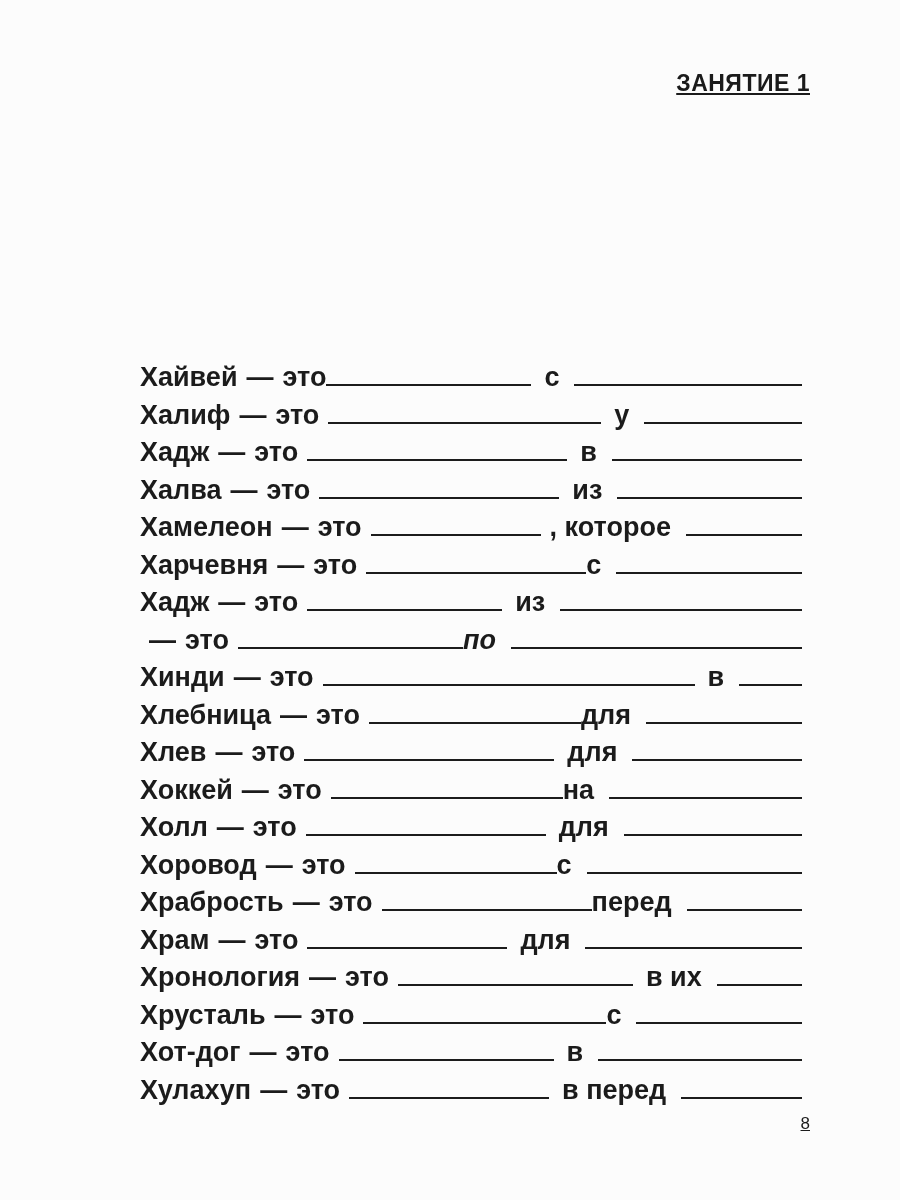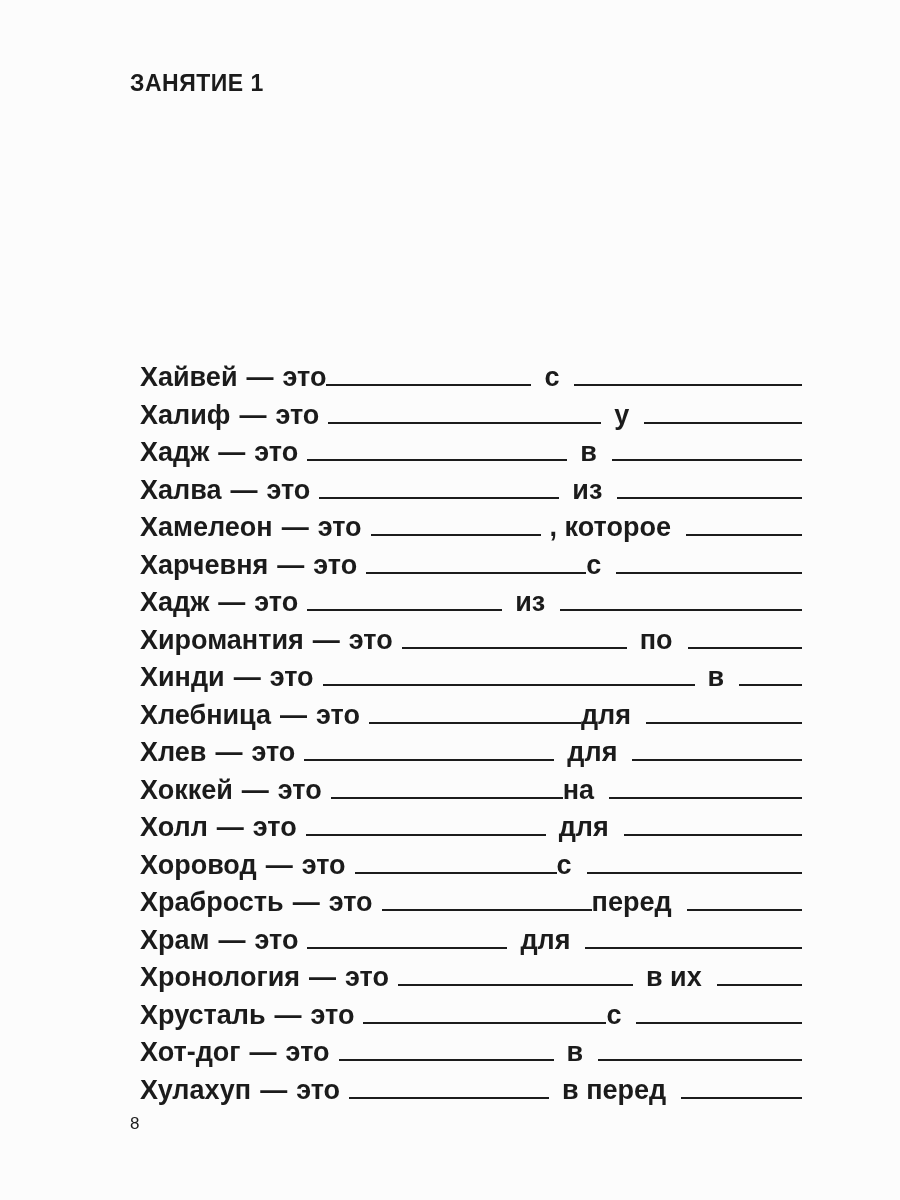--- a/index.html
+++ b/index.html
@@ -9,21 +9,22 @@
     height: 1200px;
     background: #fcfcfc;
     font-family: "Liberation Sans", sans-serif;
     color: #1b1b1b;
     overflow: hidden;
   }
   .center-col {
     position: absolute;
     left: 130px;
     width: 680px;
-    text-align: left;
+    text-align: right;
+    text-decoration: underline;
   }
   .lesson-title {
     top: 70px;
     font-size: 23px;
     font-weight: bold;
     letter-spacing: 0.5px;
   }
   .task-title {
     top: 256px;
     font-size: 23px;
@@ -124,24 +125,23 @@
         <span class="blank b2" style="margin-left: 15px;"></span>
       </div>
       <div class="row">
         <span class="word">Хадж</span>
         <span class="copula"><span class="dash">—</span><span>это</span></span>
         <span class="blank b1" style="width: 195px; margin-left: 9px;"></span>
         <span class="prep" style="margin-left: 13px;">из</span>
         <span class="blank b2" style="margin-left: 15px;"></span>
       </div>
       <div class="row">
-        <span class="word">Хиромантия</span>
         <span class="copula"><span class="dash">—</span><span>это</span></span>
         <span class="blank b1" style="width: 225px; margin-left: 9px;"></span>
-        <span class="prep" style="margin-left: 13px;">по</span>
+        <span class="prep" style=" font-style: italic;">по</span>
         <span class="blank b2" style="margin-left: 15px;"></span>
       </div>
       <div class="row">
         <span class="word">Хинди</span>
         <span class="copula"><span class="dash">—</span><span>это</span></span>
         <span class="blank b1" style="width: 372px; margin-left: 9px;"></span>
         <span class="prep" style="margin-left: 13px;">в</span>
         <span class="blank b2" style="margin-left: 15px;"></span>
       </div>
       <div class="row">

